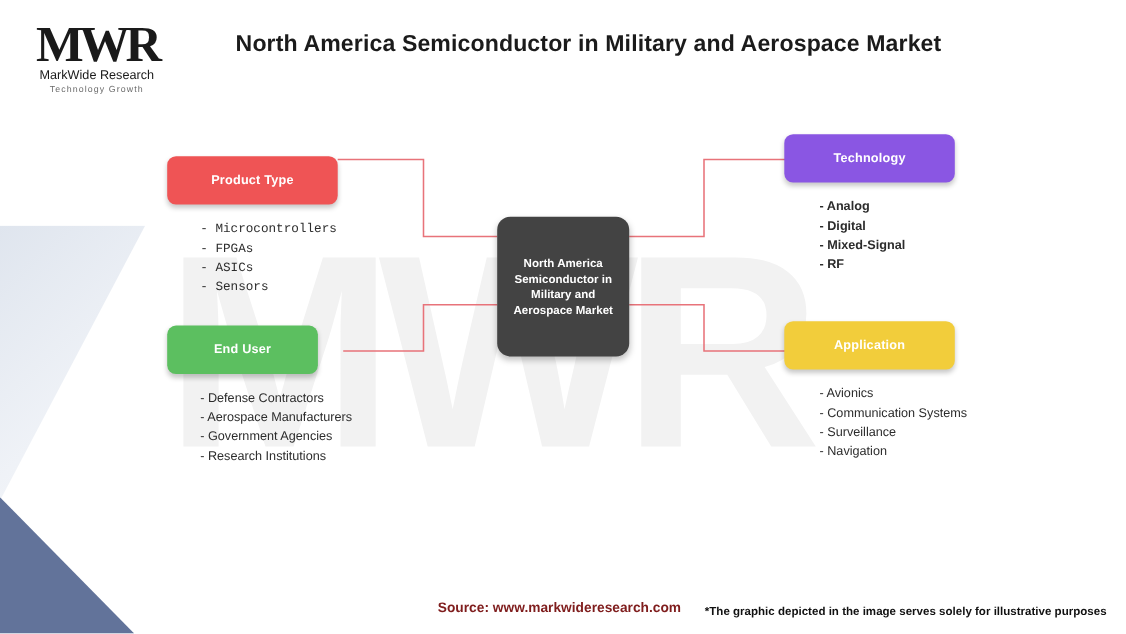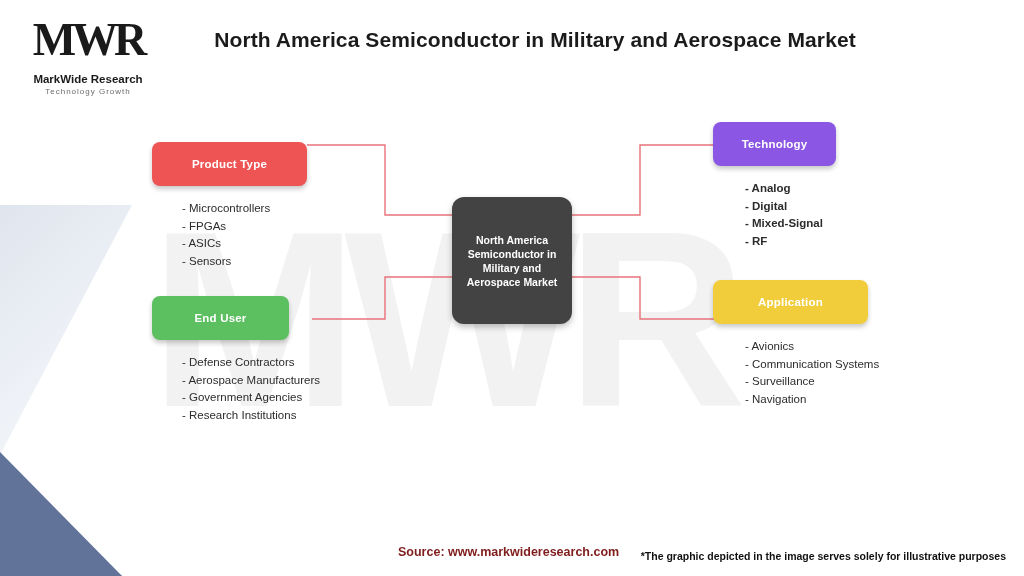--- a/index.html
+++ b/index.html
@@ -70,25 +70,25 @@
     font-family: "Liberation Serif", serif;
     font-size: 46px;
     font-weight: 700;
     letter-spacing: -4px;
     color: #1a1a1a;
     line-height: 44px;
     text-align: center;
   }
   #logo .name {
     font-size: 11.5px;
-    font-weight: 700;
+    font-weight: 400;
     color: #1a1a1a;
     text-align: center;
     line-height: 13px;
-    margin-top: 11px;
+    margin-top: 1px;
   }
   #logo .tagline {
     font-size: 8px;
     color: #6b6b6b;
     text-align: center;
     letter-spacing: 1px;
     margin-top: 1px;
   }
 
   
@@ -160,31 +160,31 @@
   }
   .branch-list li {
     font-size: 11.5px;
     color: #2c2c2c;
     line-height: 17.5px;
     white-space: nowrap;
   }
 
   #branch-product-type { left: 152px; top: 122px; width: 160px; }
   #branch-product-type .branch-header { background: #ef5455; width: 155px; margin-top: 20px; }
-  #branch-product-type .branch-list { padding-left: 30px; }
+  #branch-product-type .branch-list { padding-left: 30px; font-family: Liberation Mono, monospace; }
 
   #branch-end-user { left: 152px; top: 296px; width: 165px; }
   #branch-end-user .branch-header { background: #5cbf60; width: 137px; }
   #branch-end-user .branch-list { padding-left: 30px; }
 
   #branch-technology { left: 713px; top: 122px; width: 155px; }
-  #branch-technology .branch-header { background: #8a56e3; width: 123px; }
+  #branch-technology .branch-header { background: #8a56e3; width: 155px; }
   #branch-technology .branch-list { padding-left: 32px; font-weight: bold; }
 
-  #branch-application { left: 713px; top: 280px; width: 155px; }
+  #branch-application { left: 713px; top: 292px; width: 155px; }
   #branch-application .branch-header { background: #f2cd3b; width: 155px; }
   #branch-application .branch-list { padding-left: 32px; }
 
   
   #source-note {
     position: absolute;
     left: 398px;
     top: 545px;
     font-size: 12.5px;
     font-weight: 700;

